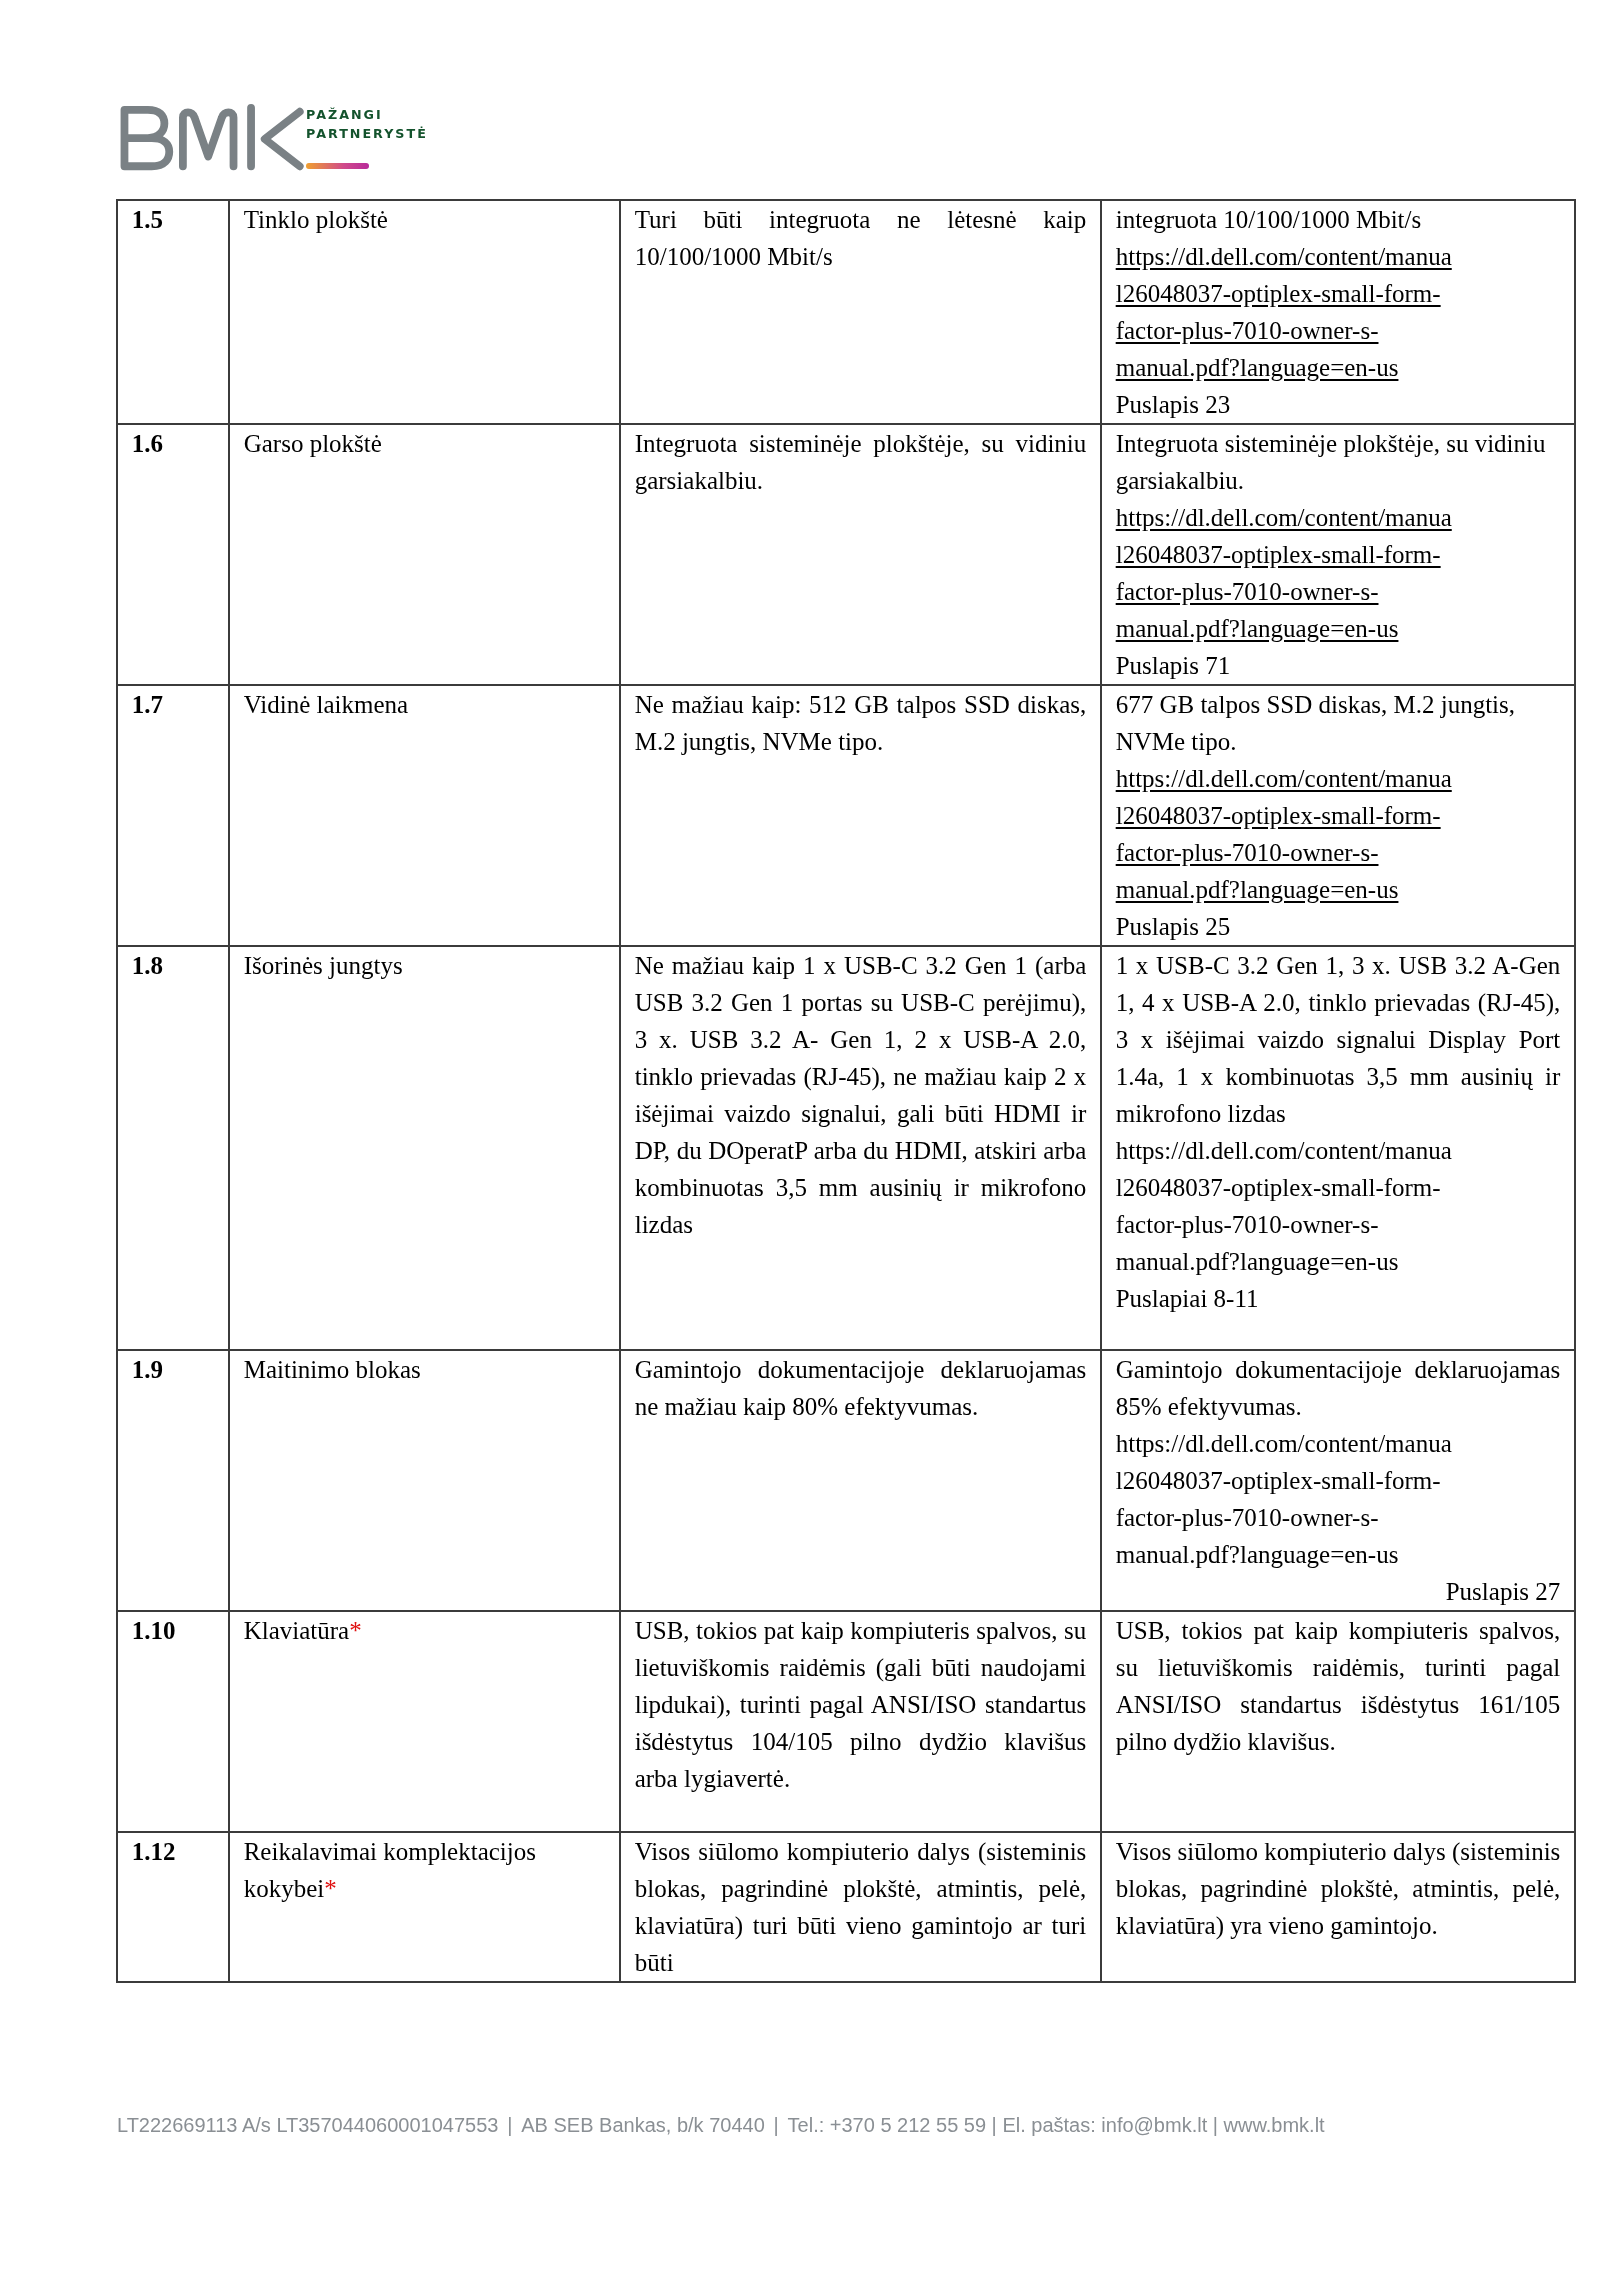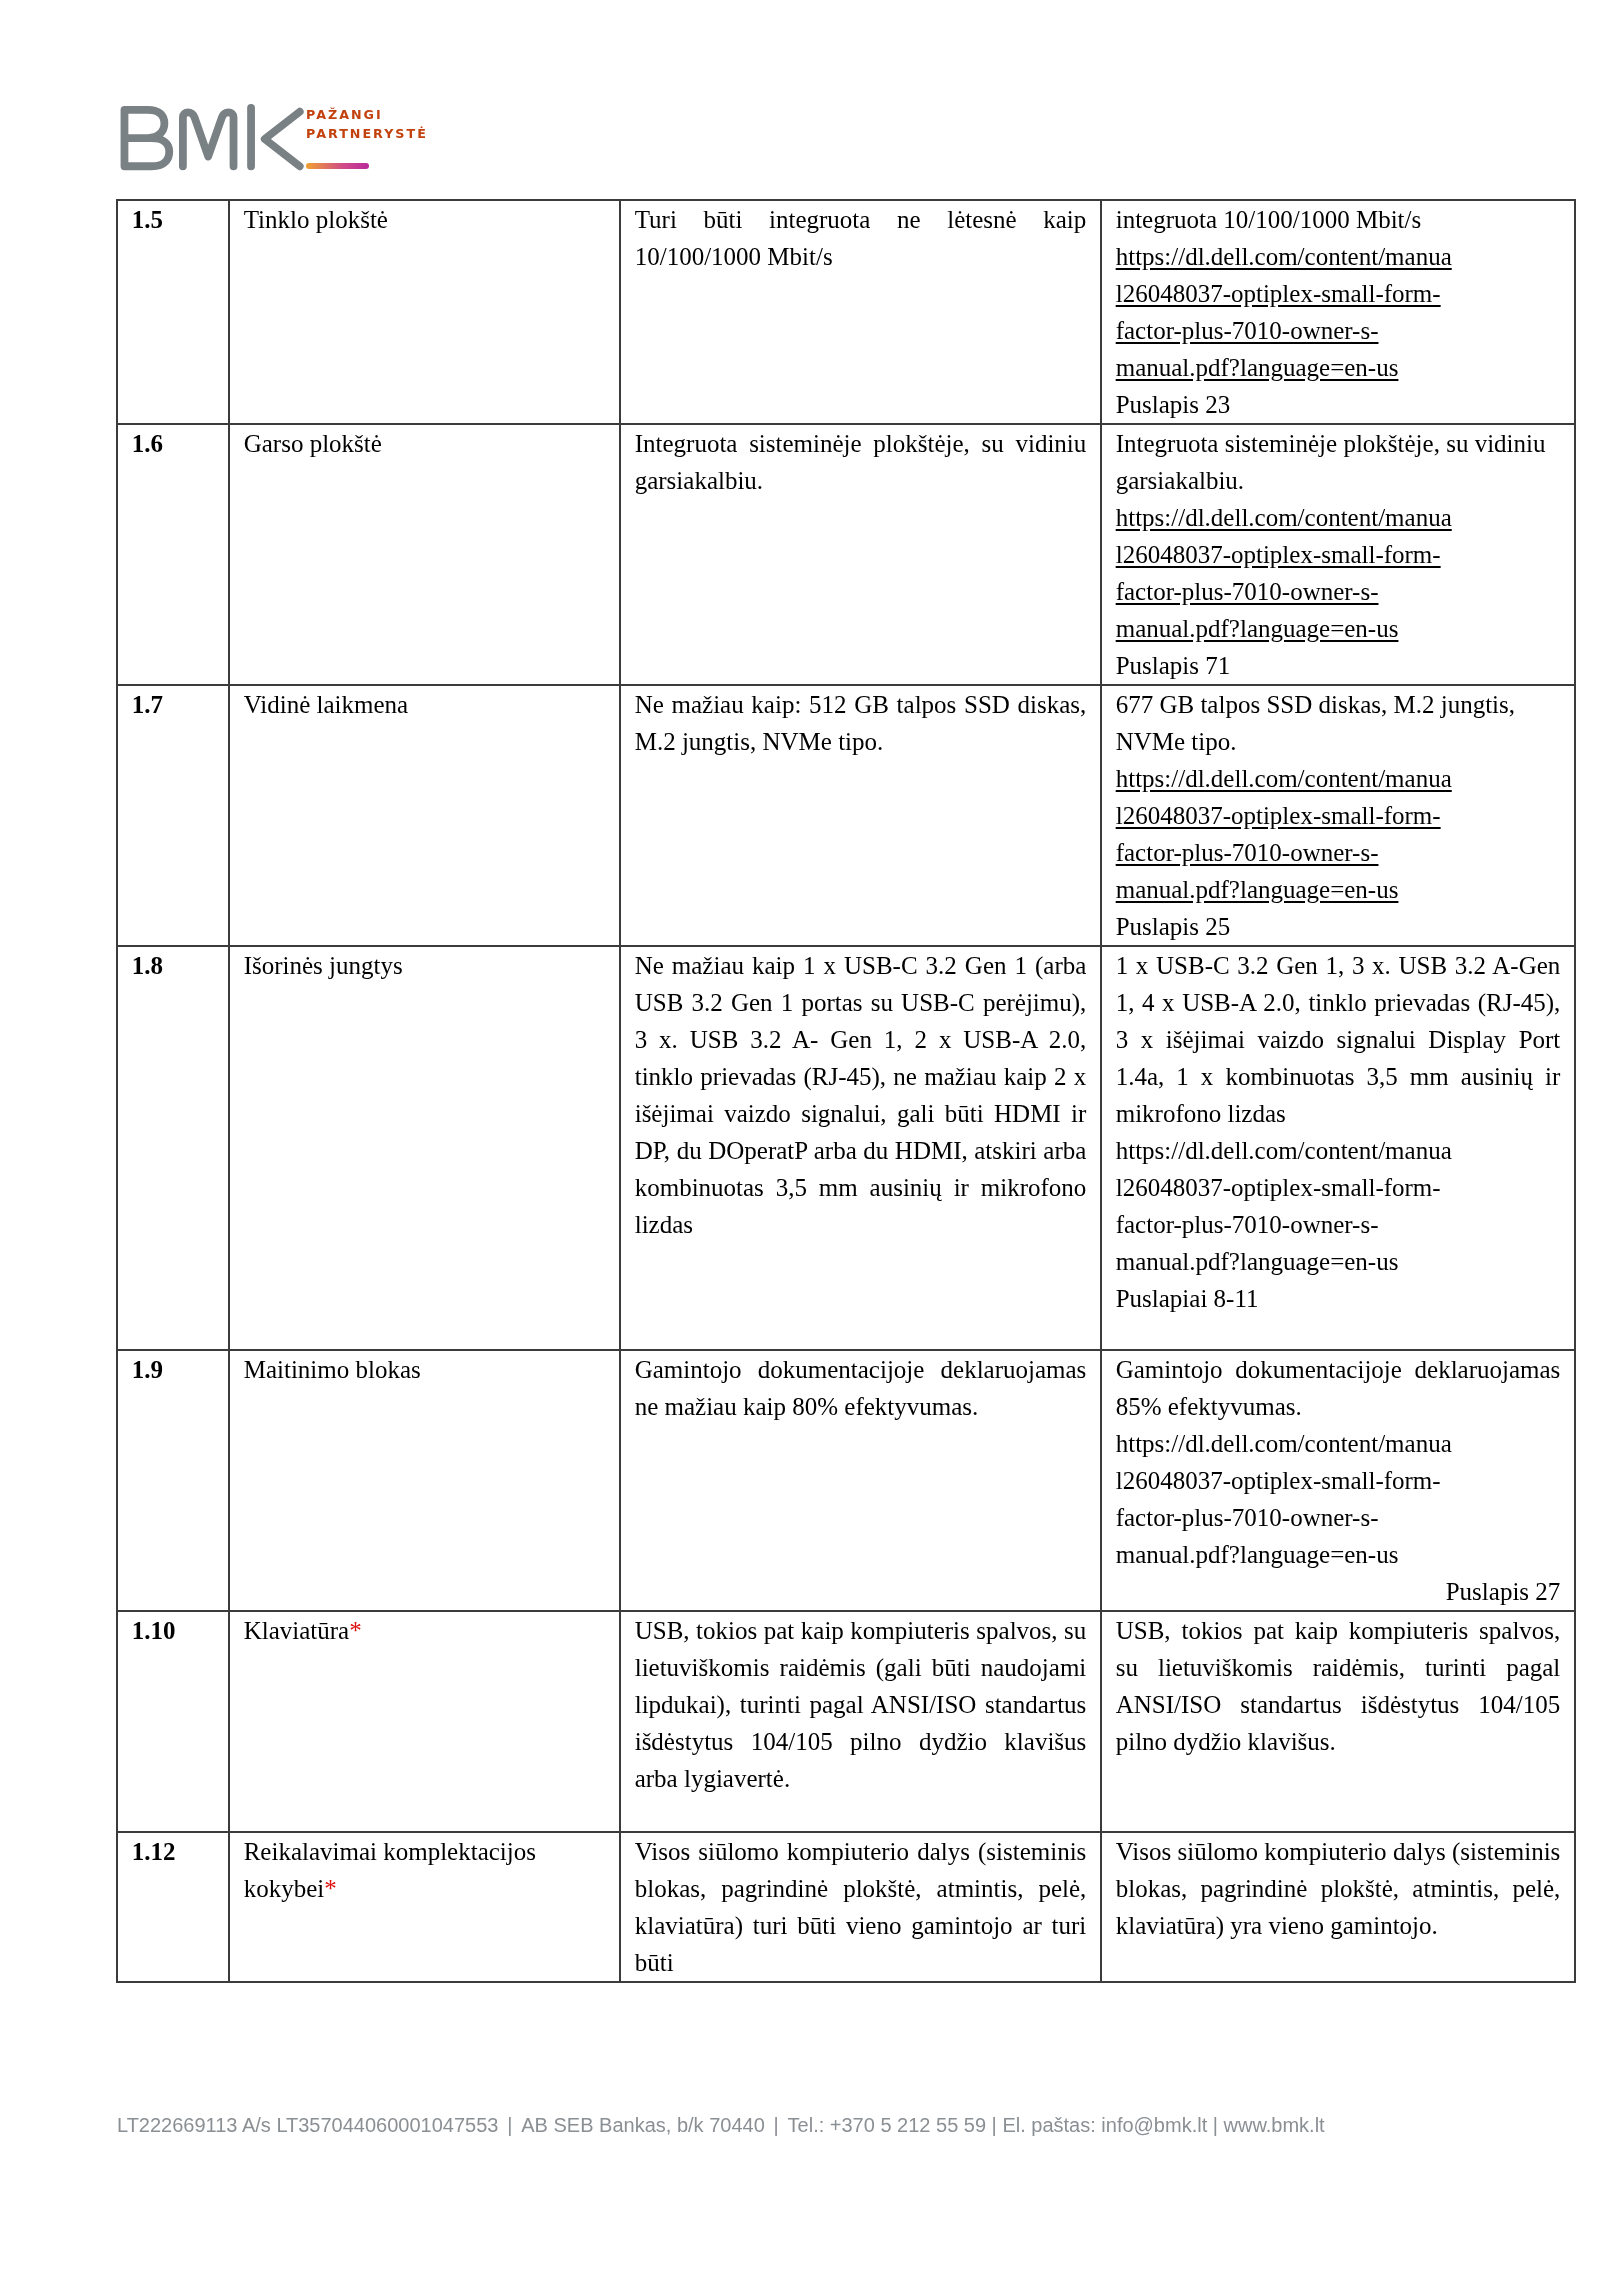--- a/index.html
+++ b/index.html
@@ -1,21 +1,21 @@
 <!DOCTYPE html>
 <html><head>
 <meta charset="utf-8">
 <style>
   html, body { margin: 0; padding: 0; background: #ffffff; }
   body { width: 1621px; height: 2293px; position: relative; overflow: hidden;
          font-family: "Liberation Sans", "DejaVu Sans", sans-serif; color: #000; }
 
   .logo { position: absolute; left: 118px; top: 102px; width: 333px; height: 74px; }
   .logo svg { display: block; }
-  .tagline { position: absolute; left: 306px; top: 106px; color: #c2410c;
+  .tagline { position: absolute; left: 306px; top: 106px; color: #14532d;
              font-family: "DejaVu Sans", sans-serif; font-size: 12.7px; font-weight: bold;
              letter-spacing: 2px; line-height: 18.6px; }
   .tag-bar { position: absolute; left: 306px; top: 163px; width: 63px; height: 5.9px;
              border-radius: 2.9px; background: linear-gradient(90deg, #f0a030 0%, #d04a8a 60%, #b82a9a 100%); }
 
   table.spec { position: absolute; left: 116px; top: 199px; width: 1458px;
                border-collapse: collapse; table-layout: fixed;
                font-family: Liberation Serif, serif; font-size: 25px; line-height: 37px; }
   table.spec td { border: 2px solid #3b3b3b; vertical-align: top; padding: 0 13.7px 0 13.7px; }
   col.c1 { width: 112px; } col.c2 { width: 391px; } col.c3 { width: 481px; } col.c4 { width: 474px; }
@@ -147,21 +147,21 @@
           <span class="line">manual.pdf?language=en-us</span>
         </span>
         <span class="line" style="text-align:right">Puslapis 27</span>
       </td>
     </tr>
 
     <tr class="row-1-10">
       <td class="num">1.10</td>
       <td class="name"><span>Klaviatūra</span><span class="req-mark">*</span></td>
       <td class="req">USB, tokios pat kaip kompiuteris spalvos, su lietuviškomis raidėmis (gali būti naudojami lipdukai), turinti pagal ANSI/ISO standartus išdėstytus 104/105 pilno dydžio klavišus arba lygiavertė.</td>
-      <td class="offer">USB, tokios pat kaip kompiuteris spalvos, su lietuviškomis raidėmis, turinti pagal ANSI/ISO standartus išdėstytus 104/105 pilno dydžio klavišus.</td>
+      <td class="offer">USB, tokios pat kaip kompiuteris spalvos, su lietuviškomis raidėmis, turinti pagal ANSI/ISO standartus išdėstytus 161/105 pilno dydžio klavišus.</td>
     </tr>
 
 
     <tr class="row-1-12">
       <td class="num">1.12</td>
       <td class="name"><span>Reikalavimai komplektacijos kokybei</span><span class="req-mark">*</span></td>
       <td class="req">Visos siūlomo kompiuterio dalys (sisteminis blokas, pagrindinė plokštė, atmintis, pelė, klaviatūra) turi būti vieno gamintojo ar turi būti</td>
       <td class="offer">Visos siūlomo kompiuterio dalys (sisteminis blokas, pagrindinė plokštė, atmintis, pelė, klaviatūra) yra vieno gamintojo.</td>
     </tr>
   </tbody>

